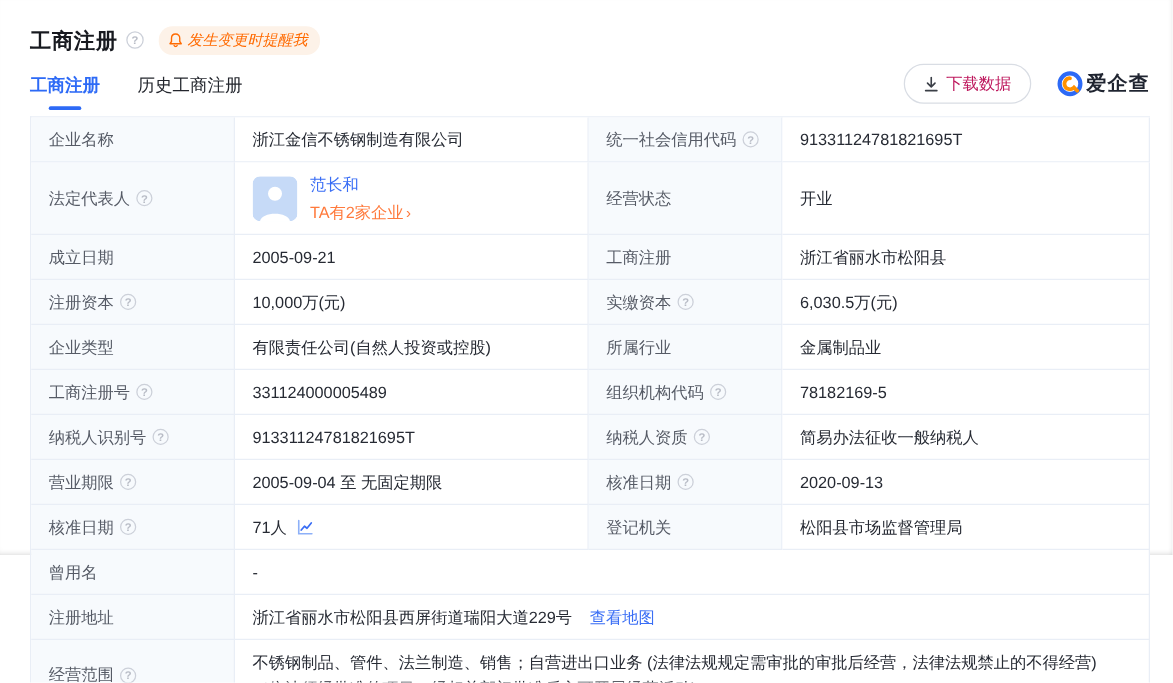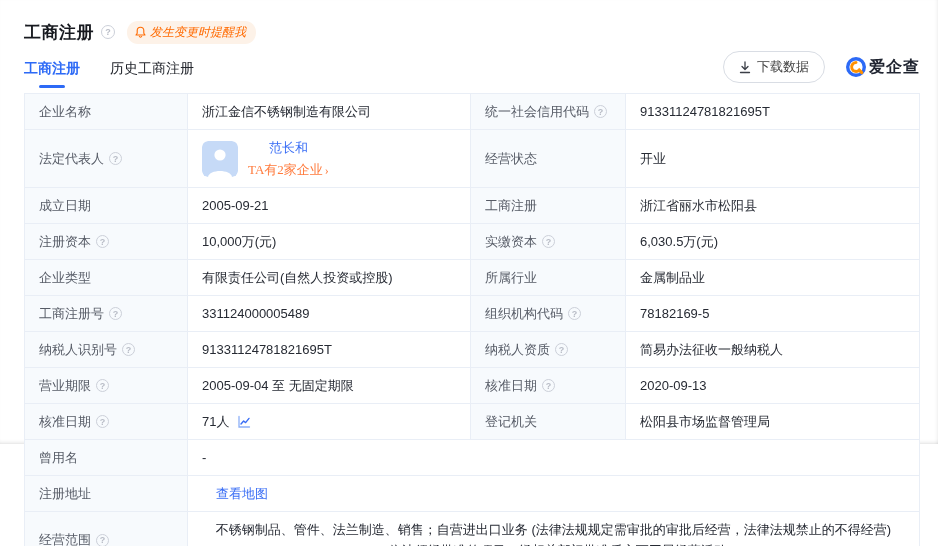--- a/index.html
+++ b/index.html
@@ -43,21 +43,21 @@
   .tab{font-size:14px;color:#23262d;padding-bottom:13px;position:relative;cursor:pointer;}
   .tab.active{color:var(--blue);font-weight:600;}
   .tab.active::after{
     content:"";position:absolute;left:50%;transform:translateX(-50%);
     bottom:3px;width:26px;height:3px;border-radius:2px;background:var(--blue);
   }
   .head-right{margin-left:auto;display:flex;align-items:center;gap:20px;padding-bottom:8px;}
   .download-btn{
     display:inline-flex;align-items:center;gap:6px;
     border:1px solid #d9dde4;border-radius:16px;background:#fff;
-    font-size:13px;color:#404040;padding:6px 15px;cursor:pointer;
+    font-size:13px;color:#be185d;padding:6px 15px;cursor:pointer;
     font-family:inherit;
   }
   .brand{display:inline-flex;align-items:center;gap:2px;cursor:pointer;}
   .brand-text{font-size:16px;font-weight:700;color:#1f2430;letter-spacing:1px;}
   
   .grid{
     margin:2px 18px 0 24px;
     display:grid;
     grid-template-columns:163px 283px 155px 1fr;
     border-top:1px solid var(--border);
@@ -65,24 +65,24 @@
     font-size:13px;
   }
   .cell{
     border-right:1px solid var(--border);
     border-bottom:1px solid var(--border);
     padding:7px 14px;min-height:34px;
     display:flex;align-items:center;
   }
   .cell.label{background:var(--label-bg);color:var(--label-fg);}
   .cell.label .help{margin-left:5px;}
-  .cell.value{background:#fff;color:var(--value-fg);line-height:21px;text-align:center;}
+  .cell.value{background:#fff;color:var(--value-fg);line-height:21px;}
   .cell.span3{grid-column:span 3;}
   
-  .rep{display:flex;align-items:center;gap:10px;font-family:Liberation Serif, serif;}
+  .rep{display:flex;align-items:center;gap:10px;}
   .avatar{width:36px;height:36px;border-radius:6px;overflow:hidden;display:block;cursor:pointer;}
   .rep-info{display:flex;flex-direction:column;justify-content:center;gap:1px;}
   .rep-name{color:var(--link);text-decoration:none;cursor:pointer;}
   .rep-link{color:#ff7a3c;text-decoration:none;cursor:pointer;display:inline-flex;align-items:center;gap:2px;}
   .chev{font-size:12px;line-height:1;}
   
   .chart-link{display:inline-flex;margin-left:8px;cursor:pointer;}
   
   .map-link{color:var(--link);text-decoration:none;margin-left:14px;cursor:pointer;white-space:nowrap;}
 </style>
@@ -268,20 +268,21 @@
       <div class="cell label">
         <span>曾用名</span>
       </div>
       <div class="cell value span3">
         <span>-</span>
       </div>
       <div class="cell label">
         <span>注册地址</span>
       </div>
       <div class="cell value span3">
+        <span>浙江省丽水市松阳县西屏街道瑞阳大道229号</span>
         <a class="map-link">查看地图</a>
       </div>
       <div class="cell label">
         <span>经营范围</span>
         <span class="help"></span>
       </div>
       <div class="cell value span3">
         <span>不锈钢制品、管件、法兰制造、销售；自营进出口业务 (法律法规规定需审批的审批后经营，法律法规禁止的不得经营) （依法须经批准的项目，经相关部门批准后方可开展经营活动)</span>
       </div>
     </div>

